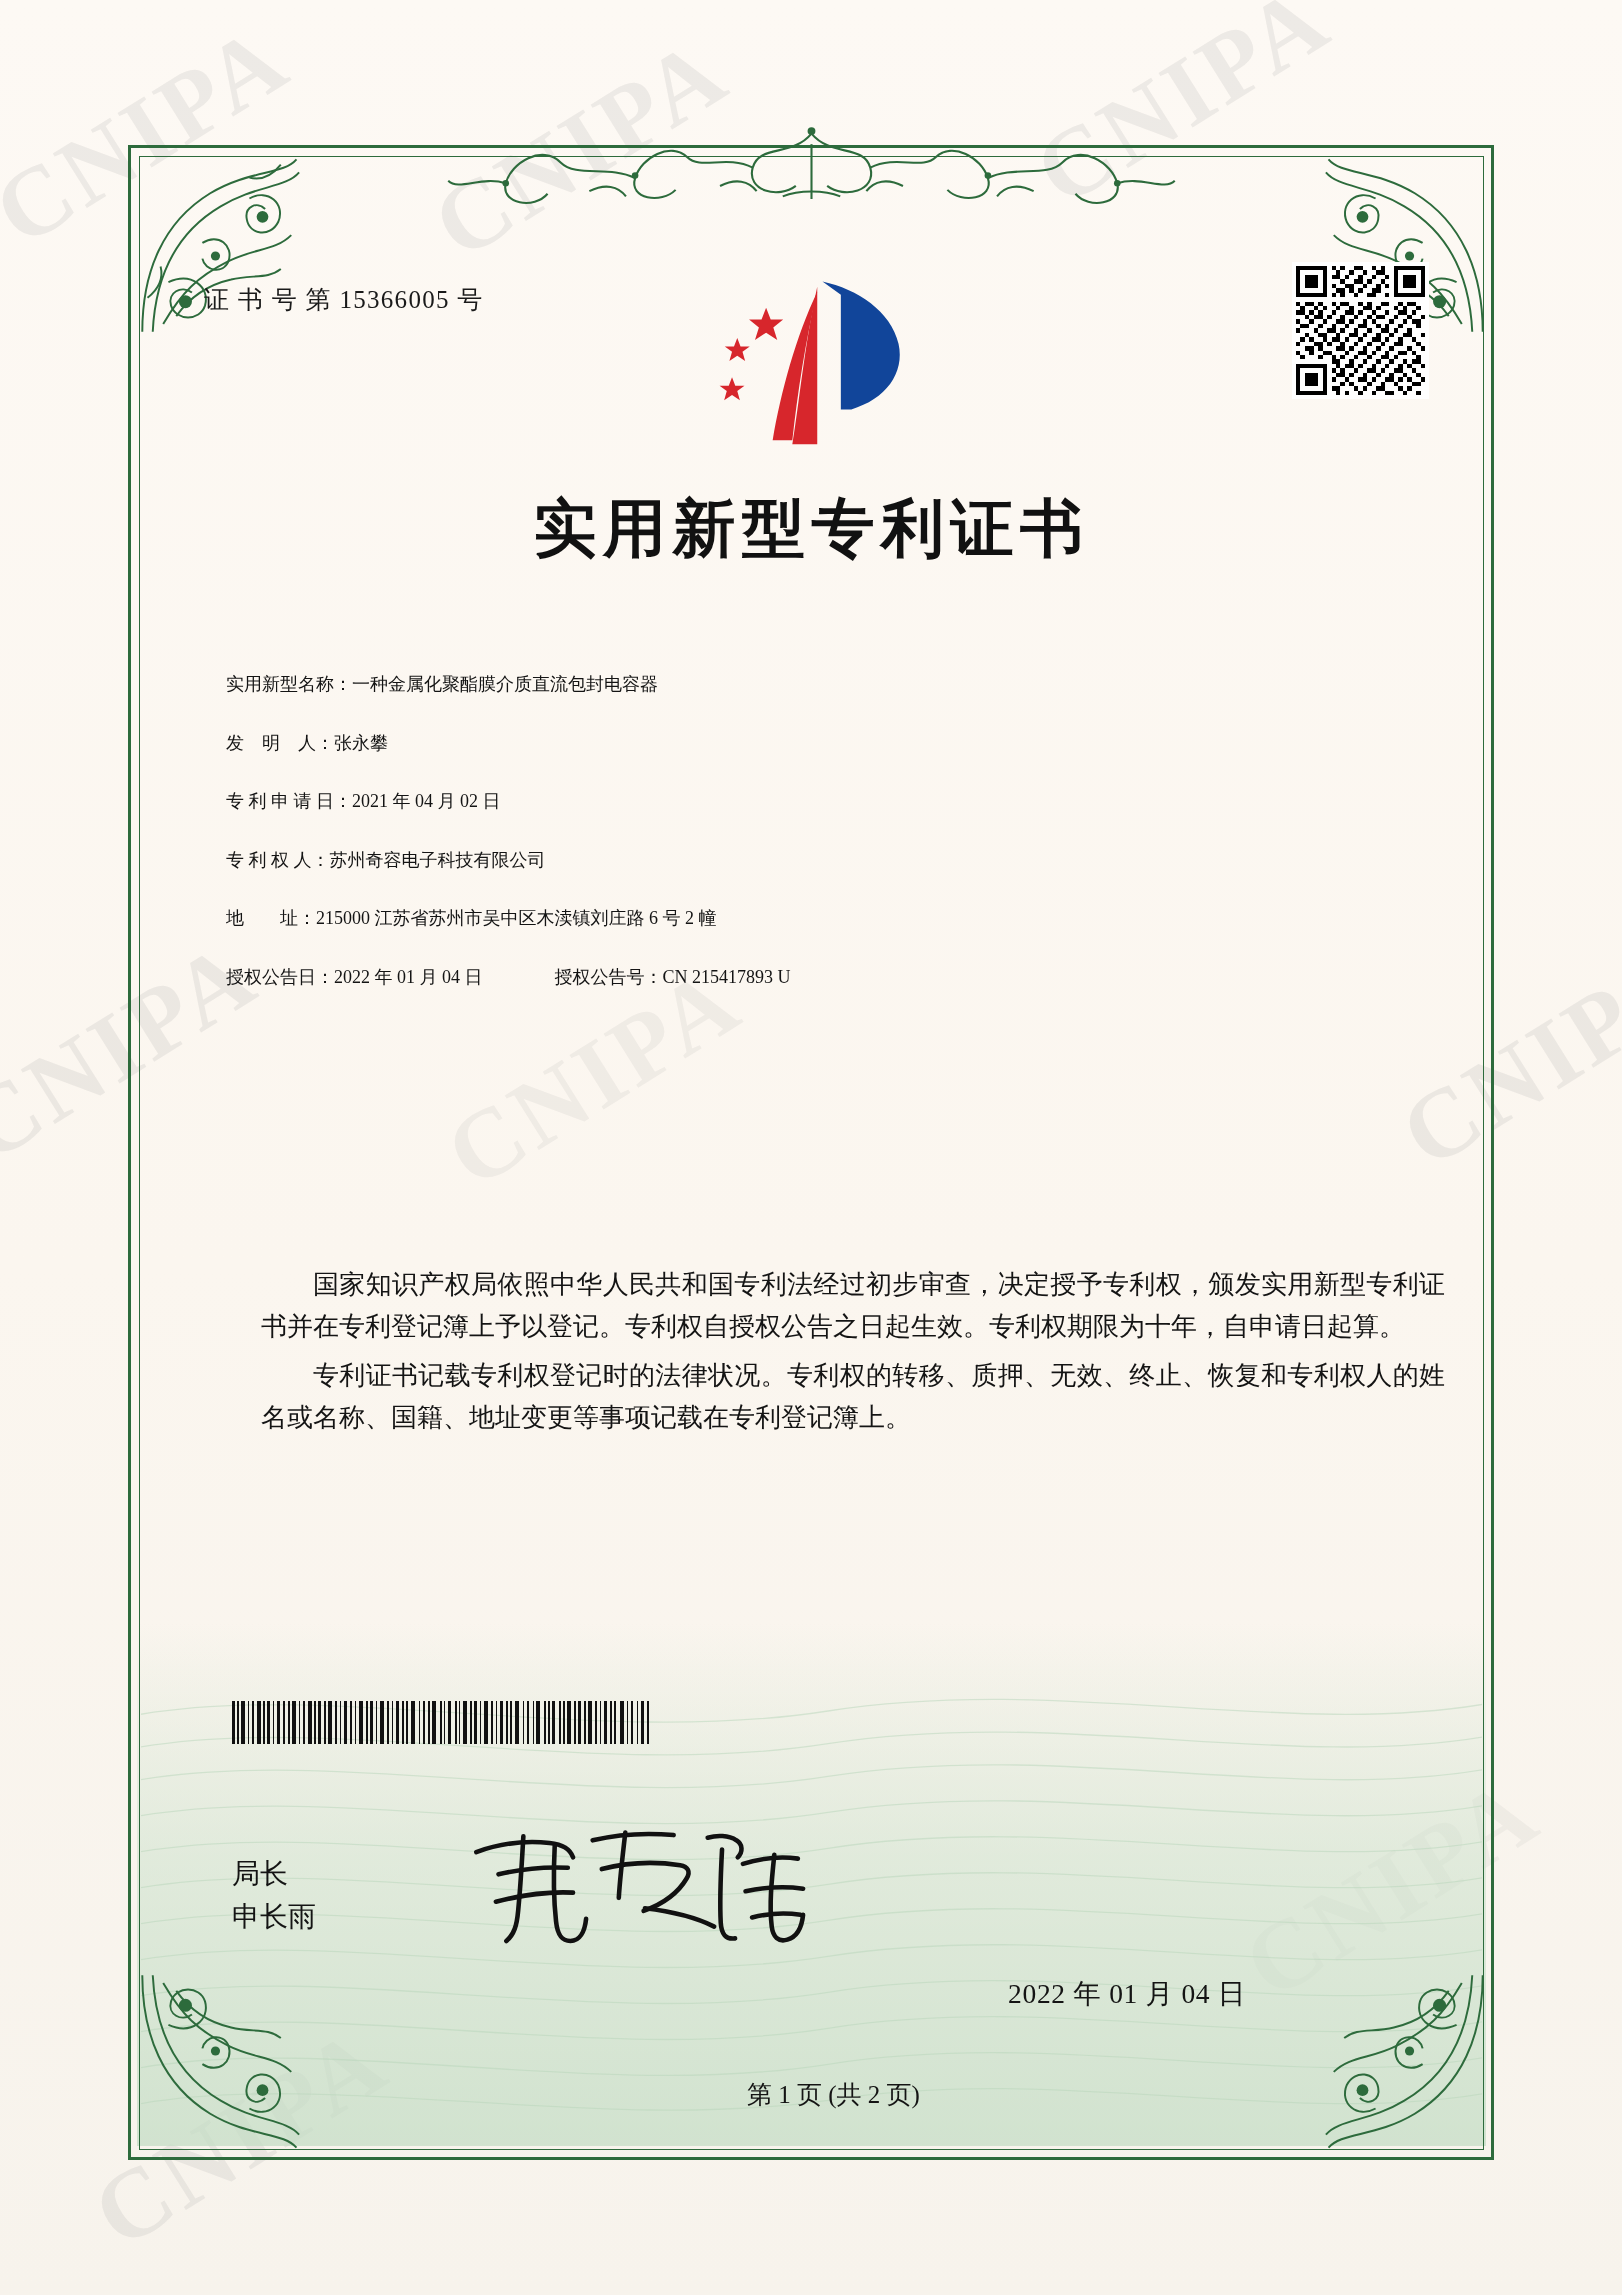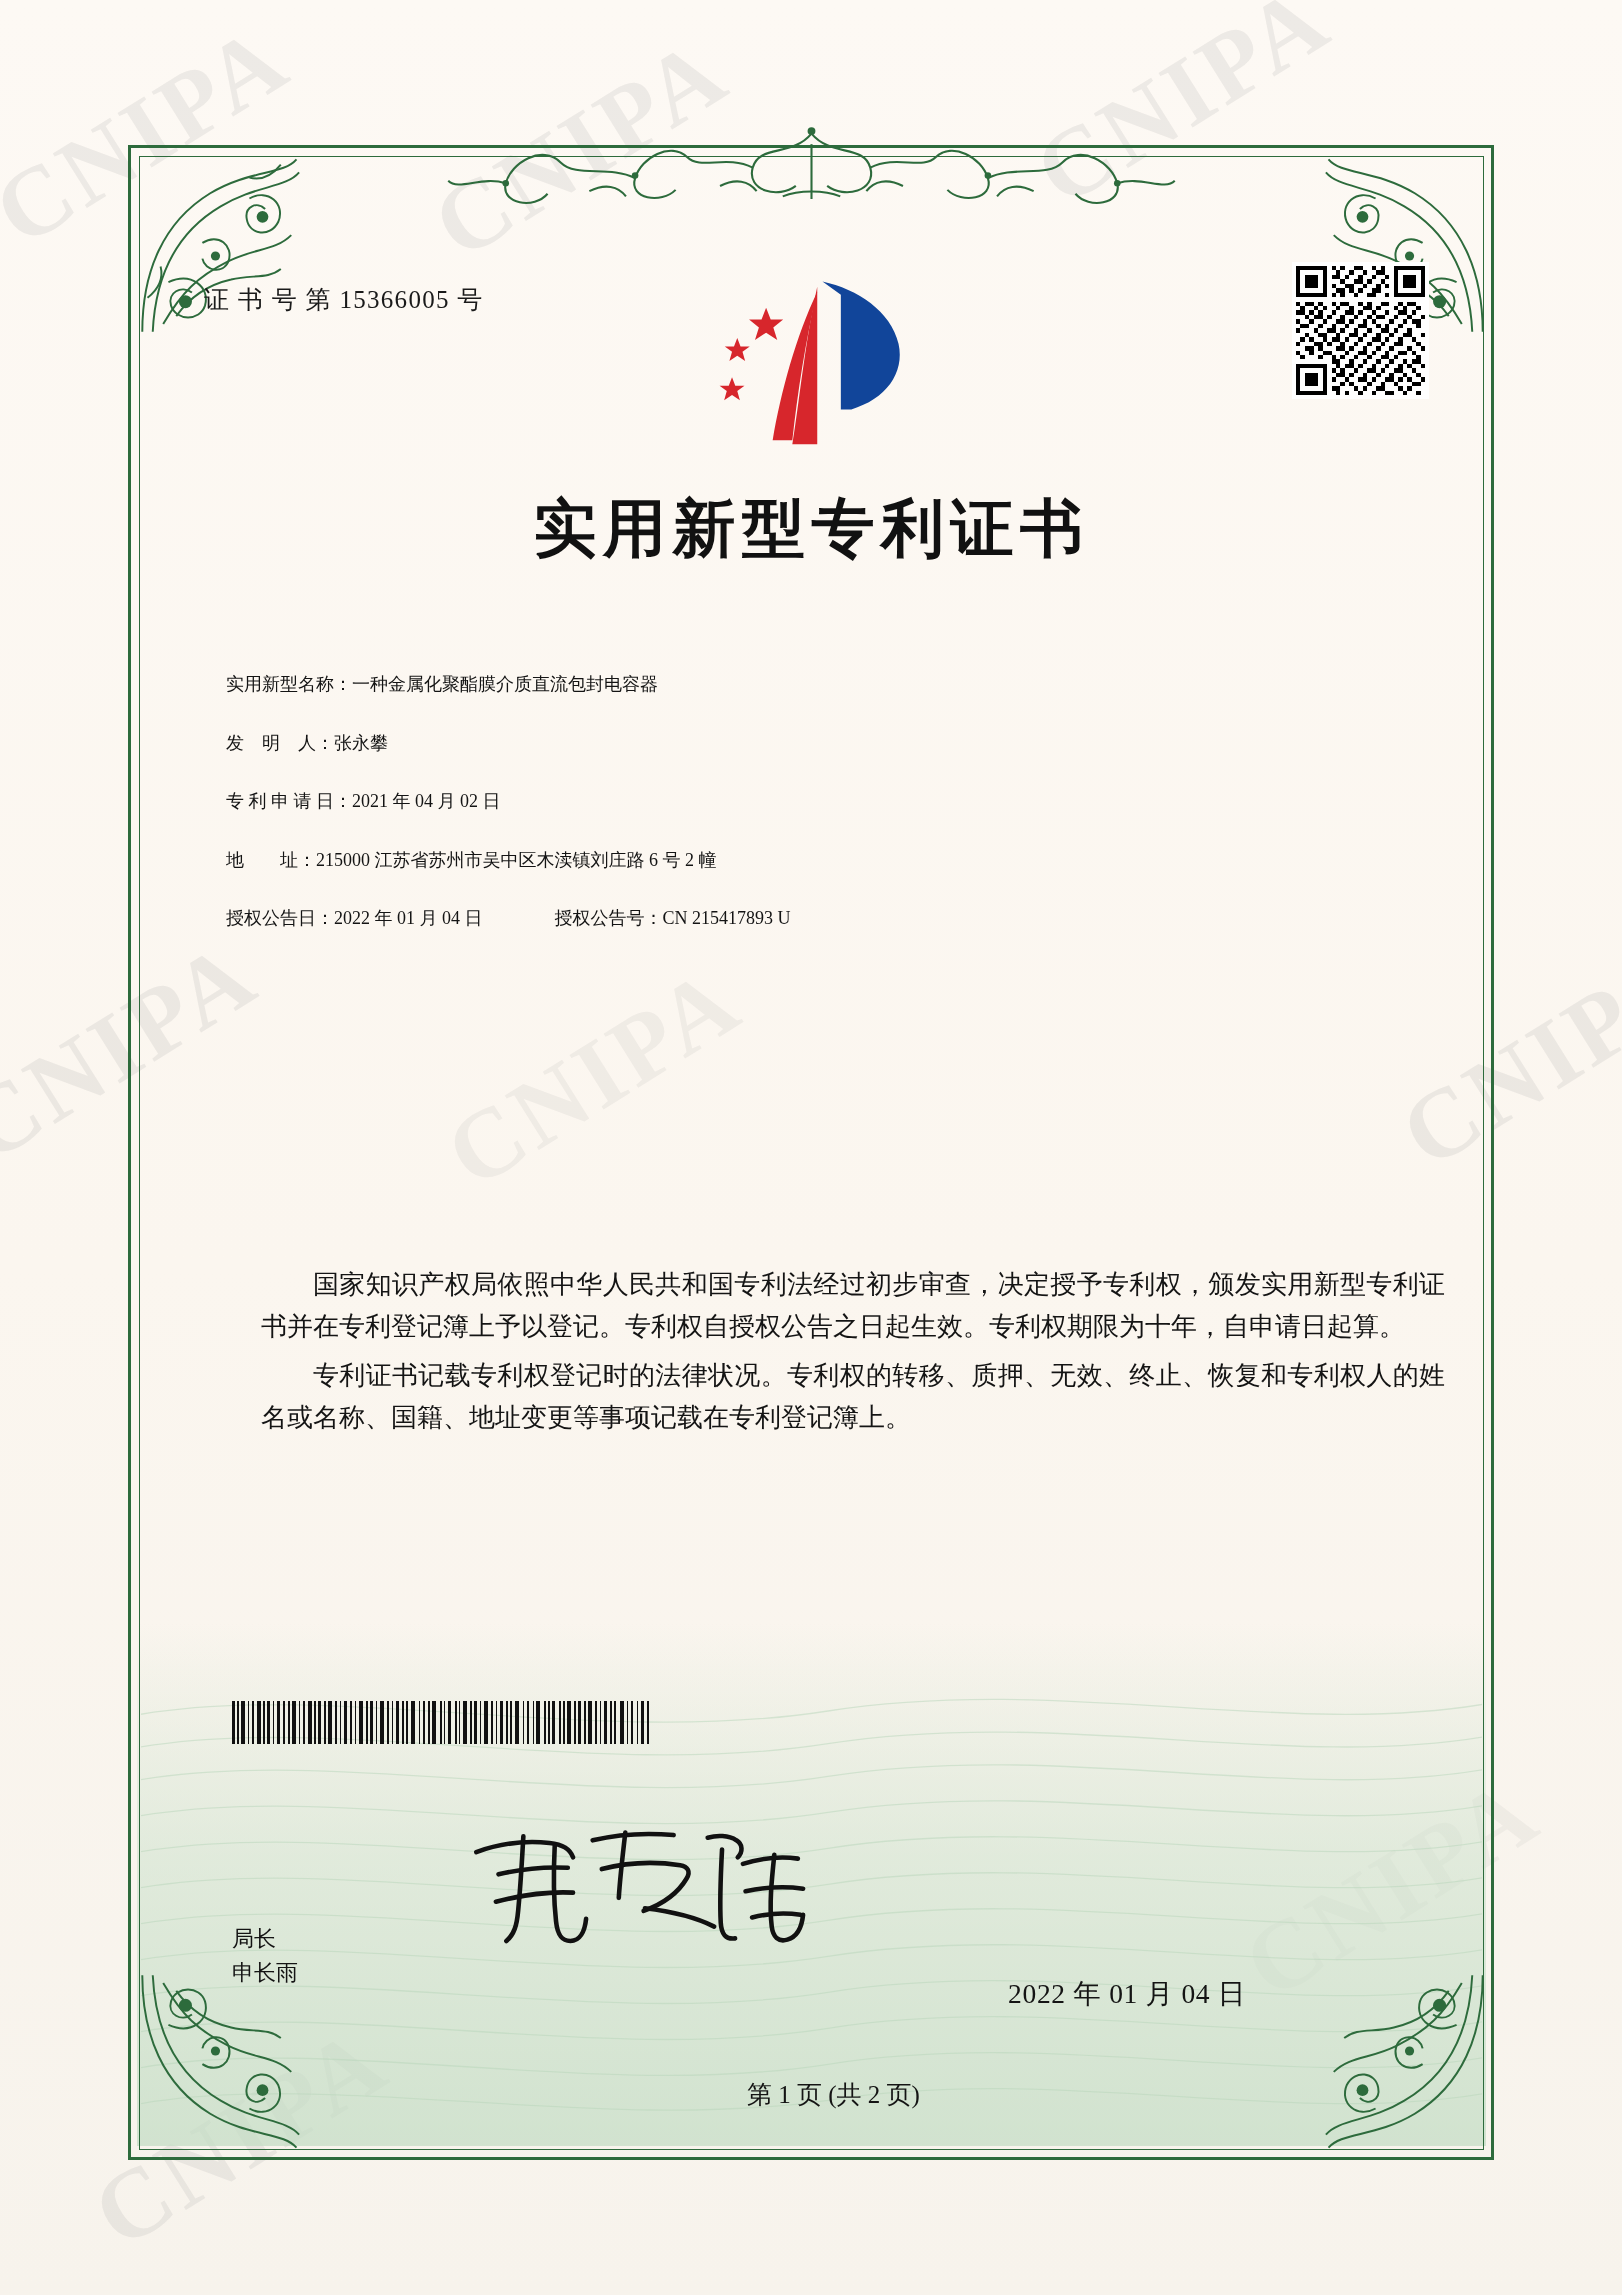--- a/index.html
+++ b/index.html
@@ -195,22 +195,22 @@
     left: 232px;
     top: 1701px;
     width: 419px;
     height: 43px;
   }
 
   
   #sig-label {
     position: absolute;
     left: 232px;
-    top: 1922px;
-    font-size: 22px;
+    top: 1852px;
+    font-size: 28px;
     line-height: 1.55;
     color: #141414;
   }
   #sig-mark {
     position: absolute;
     left: 458px;
     top: 1806px;
     width: 366px;
     height: 151px;
   }
@@ -630,20 +630,24 @@
     </div>
     <div class="row">
       <span class="lbl">发    明    人：</span>
       <span class="val">张永攀</span>
     </div>
     <div class="row">
       <span class="lbl">专 利 申 请 日：</span>
       <span class="val">2021 年 04 月 02 日</span>
     </div>
     <div class="row">
+      <span class="lbl">专 利 权 人：</span>
+      <span class="val">苏州奇容电子科技有限公司</span>
+    </div>
+    <div class="row">
       <span class="lbl">地        址：</span>
       <span class="val">215000 江苏省苏州市吴中区木渎镇刘庄路 6 号 2 幢</span>
     </div>
     <div class="row split">
       <span class="lbl">授权公告日：</span>
       <span class="val">2022 年 01 月 04 日</span>
       <span class="lbl2">授权公告号：</span>
       <span class="val">CN 215417893 U</span>
     </div>
   </div>

